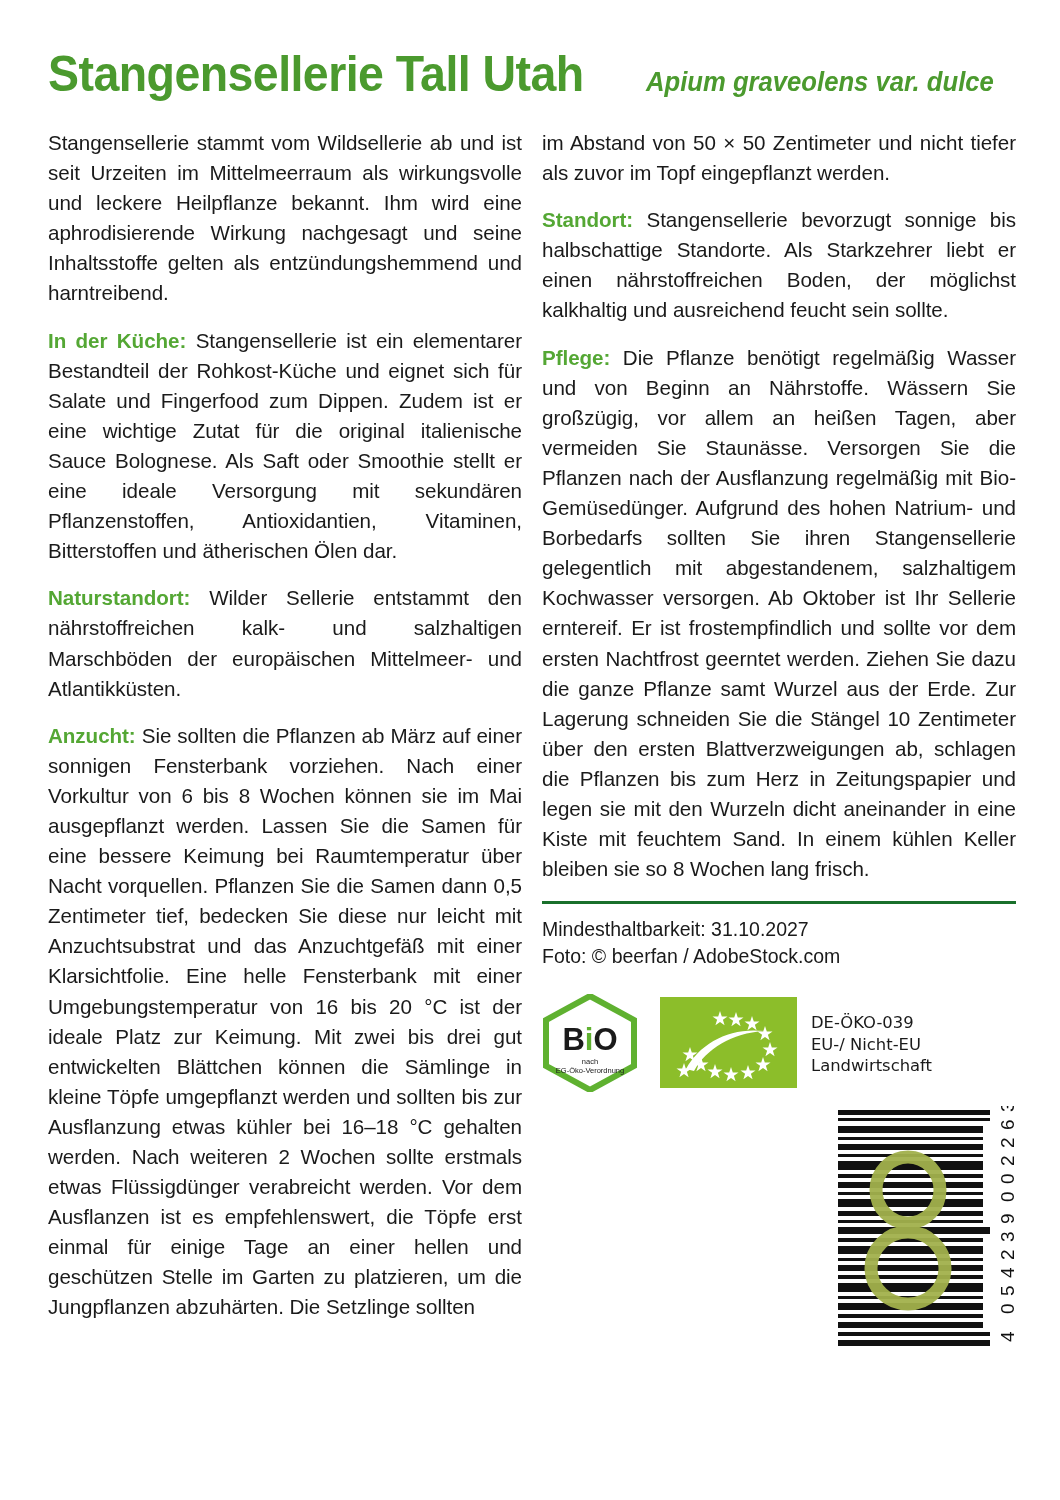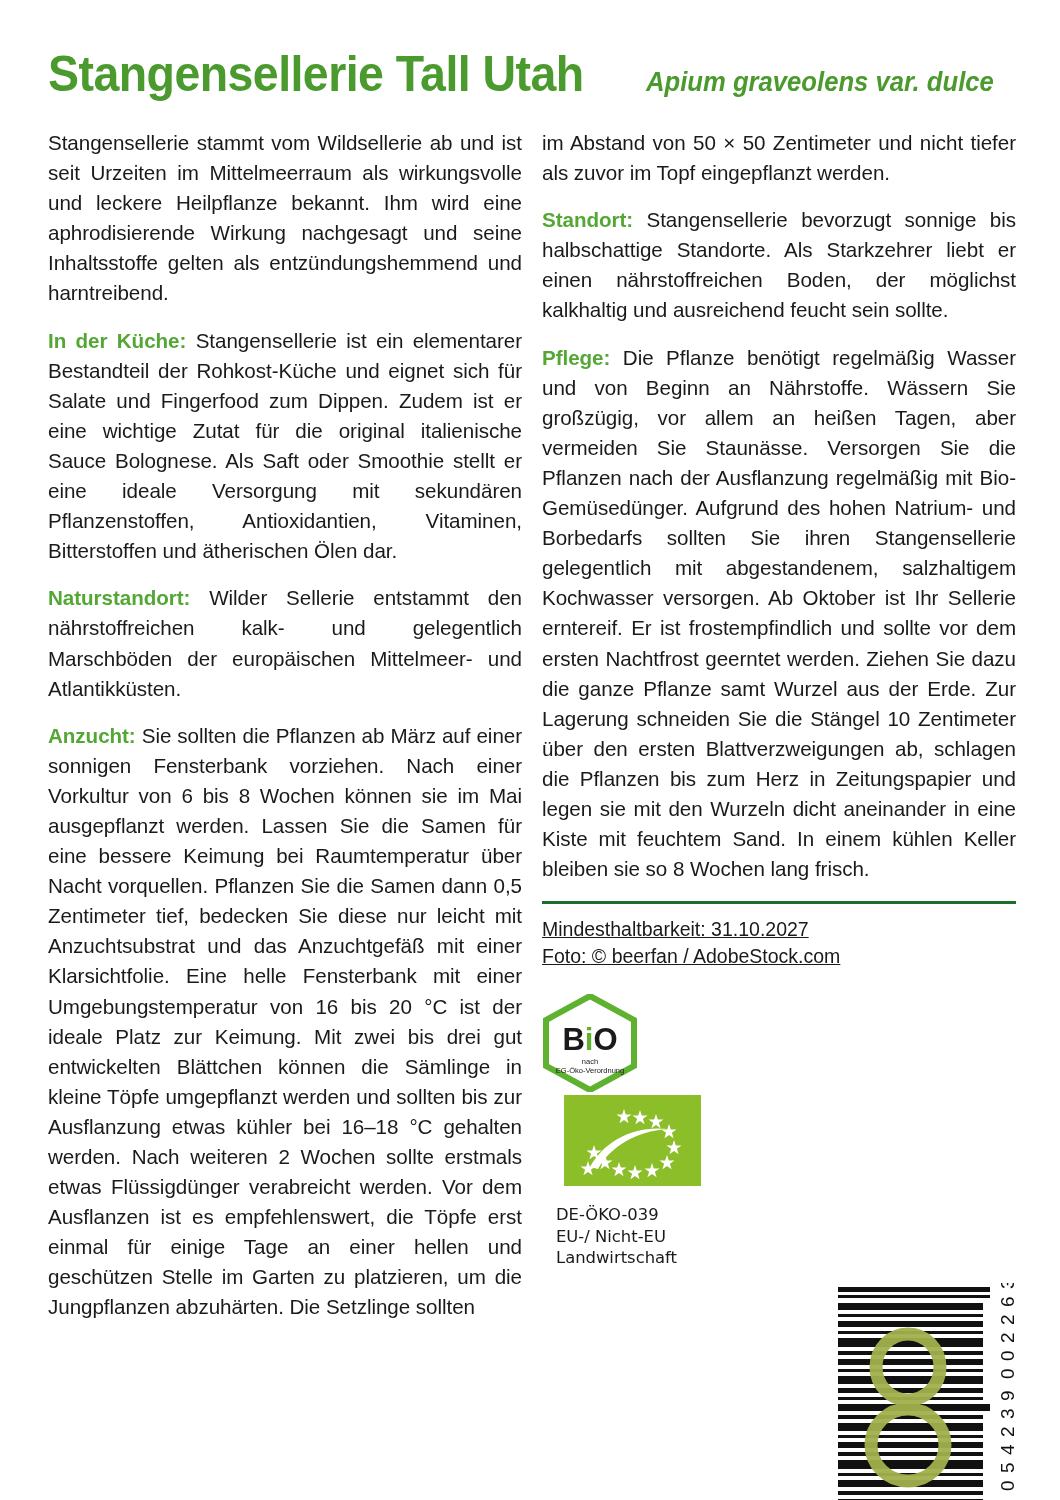--- a/index.html
+++ b/index.html
@@ -90,28 +90,26 @@
     border: none;
     border-top: 3px solid #19702B;
     width: 474px;
   }
 
   .meta {
     margin-top: 12px;
     font-size: 19.5px;
     line-height: 27px;
     color: #1a1a1a;
-    text-decoration: underline;
   }
 
   .seals {
     margin-top: 24px;
     display: flex;
     align-items: flex-start;
-    flex-direction: column;
   }
   .bio-seal { width: 96px; height: 98px; flex: 0 0 auto; }
   .eu-leaf  { width: 137px; height: 91px; margin-left: 22px; flex: 0 0 auto; margin-top: 3px; }
   .cert-text {
     margin-left: 14px;
     margin-top: 18px;
     font-family: "DejaVu Sans", sans-serif;
     font-size: 16.4px;
     line-height: 21.5px;
     color: #1a1a1a;
@@ -164,21 +162,21 @@
     <span class="title">Stangensellerie Tall Utah</span>
     <span class="botanical">Apium graveolens var. dulce</span>
   </div>
 
   <div class="col col-left">
 
     <p class="body"><span>Stangensellerie stammt vom Wildsellerie ab und ist seit Urzeiten im Mittelmeerraum als wirkungsvolle und leckere Heilpflanze bekannt. Ihm wird eine aphrodisierende Wirkung nachgesagt und seine Inhaltsstoffe gelten als entzündungshemmend und harntreibend.</span></p>
 
     <p class="body"><span class="lead">In der Küche:</span><span> Stangensellerie ist ein elementarer Bestandteil der Rohkost-Küche und eignet sich für Salate und Fingerfood zum Dippen. Zudem ist er eine wichtige Zutat für die original italienische Sauce Bolognese. Als Saft oder Smoothie stellt er eine ideale Versorgung mit sekundären Pflanzenstoffen, Antioxidantien, Vitaminen, Bitterstoffen und ätherischen Ölen dar.</span></p>
 
-    <p class="body"><span class="lead">Naturstandort:</span><span> Wilder Sellerie entstammt den nährstoffreichen kalk- und gelegentlich Marschböden der europäischen Mittelmeer- und Atlantikküsten.</span></p>
+    <p class="body"><span class="lead">Naturstandort:</span><span> Wilder Sellerie entstammt den nährstoffreichen kalk- und salzhaltigen Marschböden der europäischen Mittelmeer- und Atlantikküsten.</span></p>
 
     <p class="body"><span class="lead">Anzucht:</span><span> Sie sollten die Pflanzen ab März auf einer sonnigen Fensterbank vorziehen. Nach einer Vorkultur von 6 bis 8 Wochen können sie im Mai ausgepflanzt werden. Lassen Sie die Samen für eine bessere Keimung bei Raumtemperatur über Nacht vorquellen. Pflanzen Sie die Samen dann 0,5 Zentimeter tief, bedecken Sie diese nur leicht mit Anzuchtsubstrat und das Anzuchtgefäß mit einer Klarsichtfolie. Eine helle Fensterbank mit einer Umgebungstemperatur von 16 bis 20 °C ist der ideale Platz zur Keimung. Mit zwei bis drei gut entwickelten Blättchen können die Sämlinge in kleine Töpfe umgepflanzt werden und sollten bis zur Ausflanzung etwas kühler bei 16–18 °C gehalten werden. Nach weiteren 2 Wochen sollte erstmals etwas Flüssigdünger verabreicht werden. Vor dem Ausflanzen ist es empfehlenswert, die Töpfe erst einmal für einige Tage an einer hellen und geschützen Stelle im Garten zu platzieren, um die Jungpflanzen abzuhärten. Die Setzlinge sollten</span></p>
   </div>
 
   <div class="col col-right">
 
     <p class="body"><span>im Abstand von 50 × 50 Zentimeter und nicht tiefer als zuvor im Topf eingepflanzt werden.</span></p>
 
     <p class="body"><span class="lead">Standort:</span><span> Stangensellerie bevorzugt sonnige bis halbschattige Standorte. Als Starkzehrer liebt er einen nährstoffreichen Boden, der möglichst kalkhaltig und ausreichend feucht sein sollte.</span></p>
 

